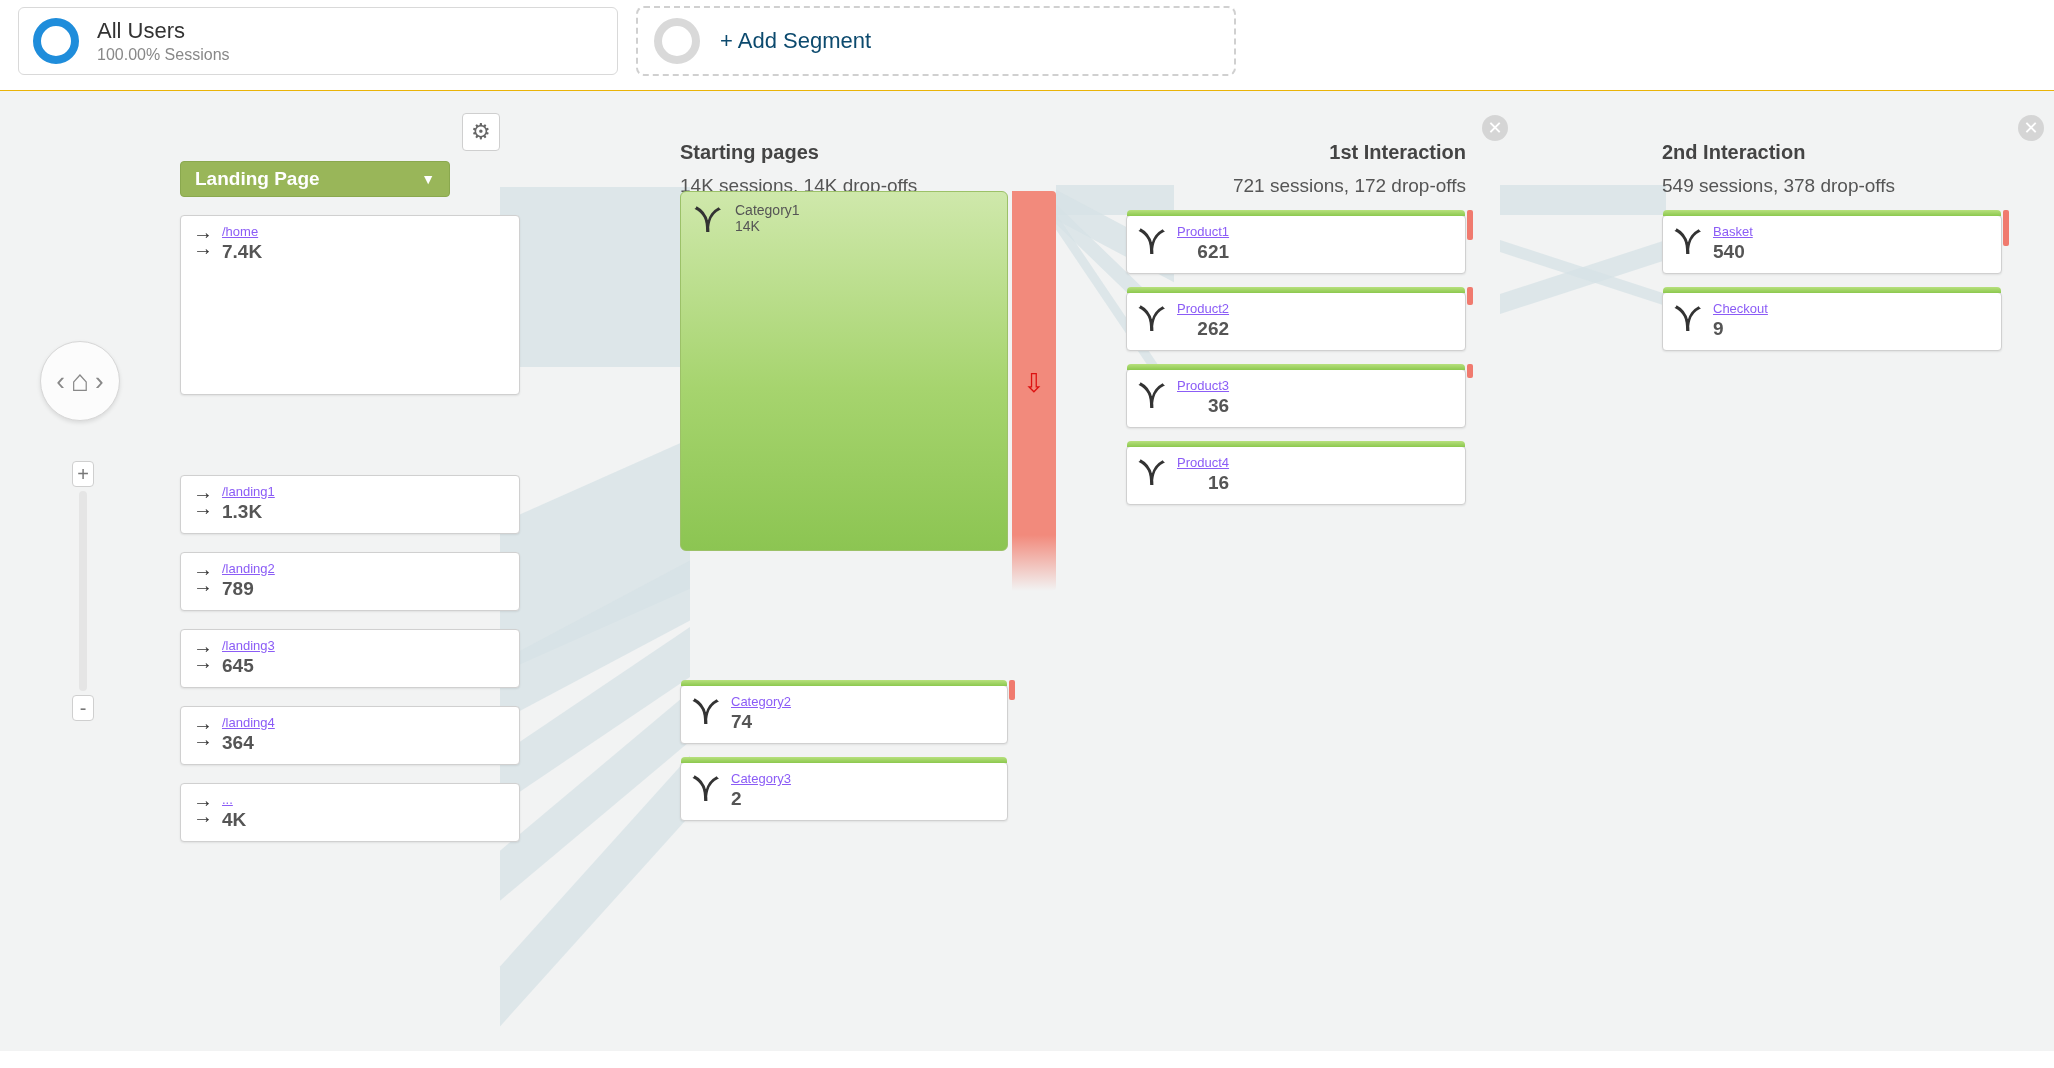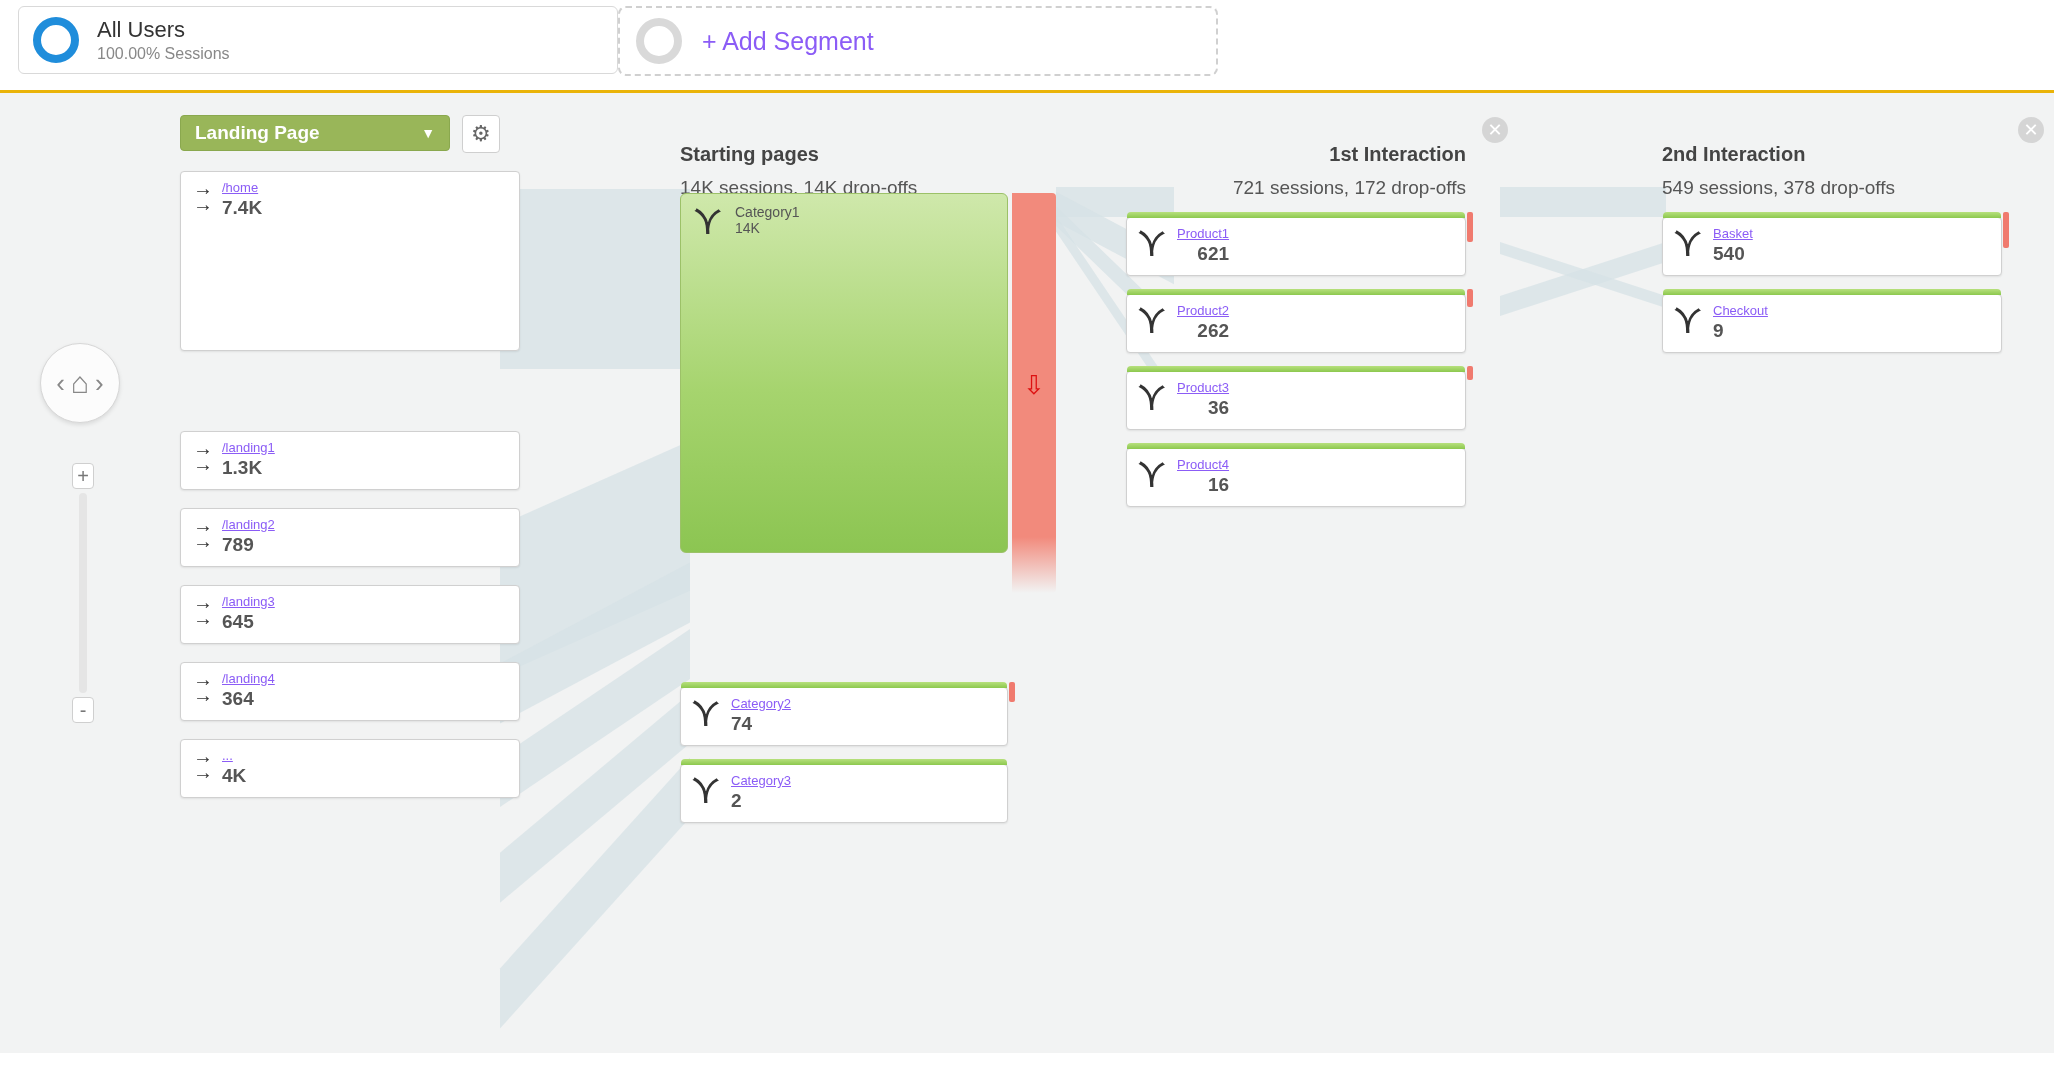--- a/index.html
+++ b/index.html
@@ -1,40 +1,40 @@
 <!DOCTYPE html>
 <html><head>
 <meta charset="utf-8">
 <style>
   * { box-sizing: border-box; margin: 0; padding: 0; font-family: Arial, Helvetica, sans-serif; }
   body { background: #fff; color: #555; font-size: 14px; width: 2054px; }
 
   
   .segment-bar {
-    display: flex; align-items: flex-start; 
+    display: flex; align-items: center; gap: 18px;
     padding: 6px 18px 14px 18px;
-    border-bottom: 3px solid #eab308;
+    border-bottom: 1px solid #eab308;
   }
   .segment-card {
     display: flex; align-items: center; gap: 18px;
     border: 1px solid #d9d9d9; border-radius: 6px;
     padding: 10px 200px 10px 14px; background: #fff;
     min-width: 600px;
   }
   .segment-ring {
     width: 46px; height: 46px; border-radius: 50%;
     border: 8px solid #1f8ddb;
   }
   .segment-title { font-size: 22px; color: #333; }
   .segment-sub   { font-size: 16px; color: #888; margin-top: 2px; }
 
   .add-segment {
     display: flex; align-items: center; gap: 20px;
     border: 2px dashed #d0d0d0; border-radius: 8px;
-    padding: 10px 300px 10px 16px; color: #8b5cf6; font-size: 25px;
+    padding: 10px 300px 10px 16px; color: #0c4a6e; font-size: 22px;
     min-width: 600px;
   }
   .add-segment .ring {
     width: 46px; height: 46px; border-radius: 50%;
     border: 8px solid #d9d9d9;
   }
 
   
   .flow-wrap {
     position: relative; background: #f2f3f3;
@@ -72,20 +72,21 @@
 
   .lane-head { font-weight: bold; color: #444; font-size: 20px; margin-top: 28px; }
   .lane-sub  { color: #555; font-size: 19px; margin-top: 11px; }
 
   
   .lp-select {
     display: inline-flex; align-items: center; justify-content: space-between;
     background: #99b659; color: #fff; font-weight: bold; font-size: 19px;
     padding: 6px 14px; border-radius: 4px; width: 270px;
     border: 1px solid #8aa84e;
+    margin-top: 48px;
   }
   .lp-select .caret { font-size: 14px; }
   .gear-btn {
     display: inline-flex; align-items: center; justify-content: center;
     width: 38px; height: 38px; margin-left: 8px;
     border: 1px solid #cfcfcf; border-radius: 4px; background: #fff; color: #666;
     font-size: 22px; vertical-align: top;
   }
 
   

